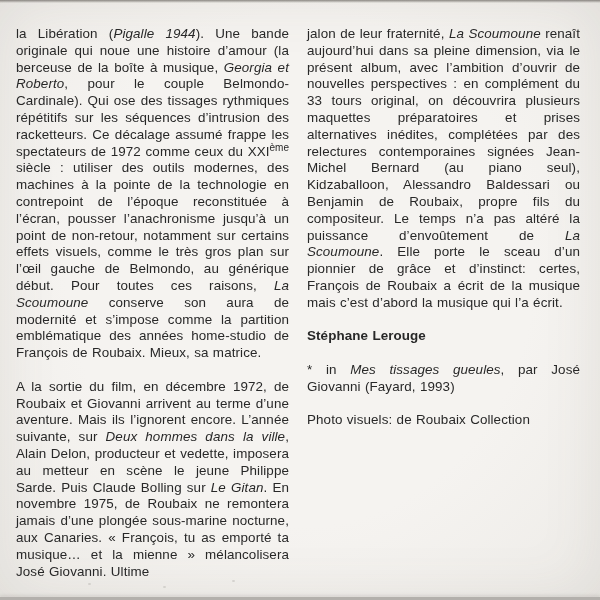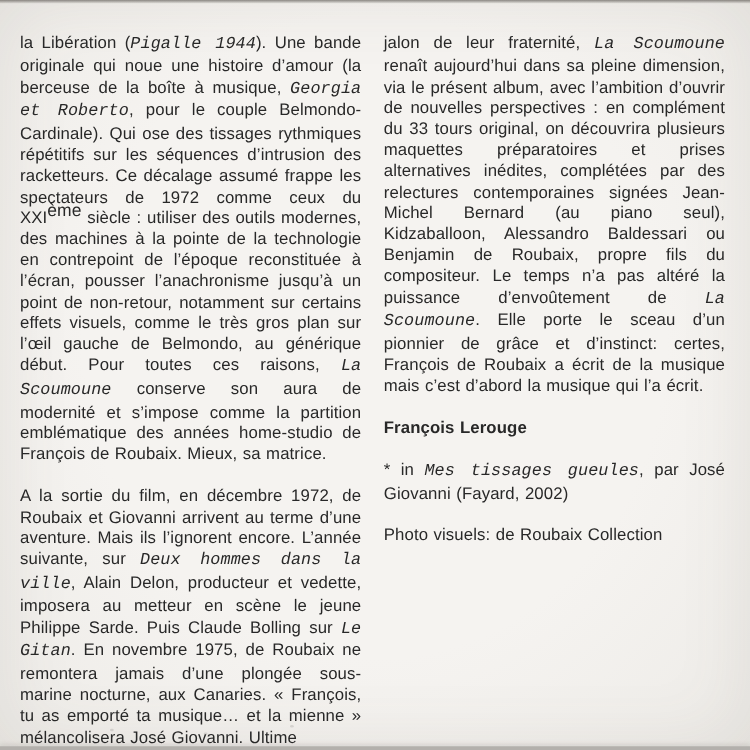--- a/index.html
+++ b/index.html
@@ -18,23 +18,23 @@
   }
   .col{width:273px;flex:0 0 273px;}
   p.para{
     margin:0 0 16.8px 0;
     font-size:13.4px;
     line-height:16.8px;
     text-align:justify;
     letter-spacing:0.1px;
     word-spacing:0.5px;
   }
-  .it{font-style:italic;font-family:Liberation Mono, monospace;}
+  .it{font-style:italic;}
   .bold{font-weight:bold;}
-  sup.sup{font-size:14px;line-height:0;vertical-align:5px;letter-spacing:0;}
+  sup.sup{font-size:10px;line-height:0;vertical-align:5px;letter-spacing:0;}
   .edge-top{
     position:absolute;top:0;left:0;right:0;height:3px;
     background:linear-gradient(rgba(60,55,50,0.55),rgba(60,55,50,0));
   }
   .edge-bottom{
     position:absolute;bottom:0;left:0;right:0;height:3px;
     background:#b3b0ac;
     box-shadow:0 -2px 3px rgba(80,75,70,0.12);
   }
   .speck{
@@ -53,22 +53,22 @@
 
   <div class="content">
 
     <div class="col">
       <p class="para"><span>la Libération (</span><span class="it">Pigalle 1944</span><span>). Une bande originale qui noue une histoire d’amour (la berceuse de la boîte à musique, </span><span class="it">Georgia et Roberto</span><span>, pour le couple Belmondo-Cardinale). Qui ose des tissages rythmiques répétitifs sur les séquences d’intrusion des racketteurs. Ce décalage assumé frappe les spectateurs de 1972 comme ceux du XXI</span><sup class="sup">ème</sup><span> siècle : utiliser des outils modernes, des machines à la pointe de la technologie en contrepoint de l’époque reconstituée à l’écran, pousser l’anachronisme jusqu’à un point de non-retour, notamment sur certains effets visuels, comme le très gros plan sur l’œil gauche de Belmondo, au générique début. Pour toutes ces raisons, </span><span class="it">La Scoumoune</span><span> conserve son aura de modernité et s’impose comme la partition emblématique des années home-studio de François de Roubaix. Mieux, sa matrice.</span></p>
       <p class="para"><span>A la sortie du film, en décembre 1972, de Roubaix et Giovanni arrivent au terme d’une aventure. Mais ils l’ignorent encore. L’année suivante, sur </span><span class="it">Deux hommes dans la ville</span><span>, Alain Delon, producteur et vedette, imposera au metteur en scène le jeune Philippe Sarde. Puis Claude Bolling sur </span><span class="it">Le Gitan</span><span>. En novembre 1975, de Roubaix ne remontera jamais d’une plongée sous-marine nocturne, aux Canaries. « François, tu as emporté ta musique… et la mienne » mélancolisera José Giovanni. Ultime</span></p>
     </div>
 
     <div class="col">
       <p class="para"><span>jalon de leur fraternité, </span><span class="it">La Scoumoune</span><span> renaît aujourd’hui dans sa pleine dimension, via le présent album, avec l’ambition d’ouvrir de nouvelles perspectives : en complément du 33 tours original, on découvrira plusieurs maquettes préparatoires et prises alternatives inédites, complétées par des relectures contemporaines signées Jean-Michel Bernard (au piano seul), Kidzaballoon, Alessandro Baldessari ou Benjamin de Roubaix, propre fils du compositeur. Le temps n’a pas altéré la puissance d’envoûtement de </span><span class="it">La Scoumoune</span><span>. Elle porte le sceau d’un pionnier de grâce et d’instinct: certes, François de Roubaix a écrit de la musique mais c’est d’abord la musique qui l’a écrit.</span></p>
-      <p class="para bold">François Lerouge</p>
-      <p class="para"><span>* in </span><span class="it">Mes tissages gueules</span><span>, par José Giovanni (Fayard, 2002)</span></p>
+      <p class="para bold">Stéphane Lerouge</p>
+      <p class="para"><span>* in </span><span class="it">Mes tissages gueules</span><span>, par José Giovanni (Fayard, 1993)</span></p>
       <p class="para">Photo visuels: de Roubaix Collection</p>
     </div>
 
   </div>
 
   <span class="speck s1"></span>
   <span class="speck s2"></span>
   <span class="speck s3"></span>
 
   <div class="edge-bottom"></div>

